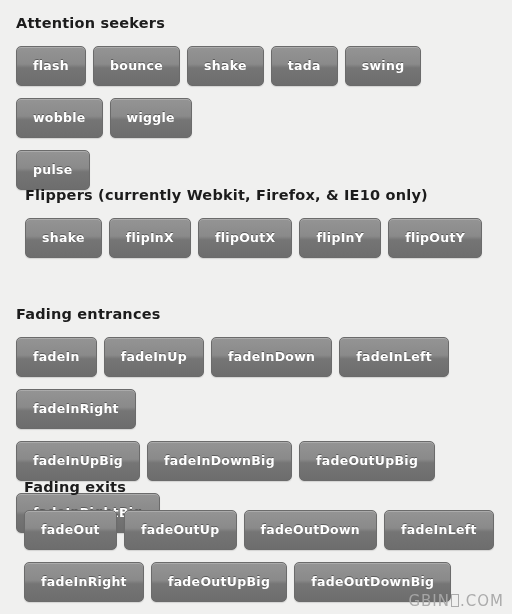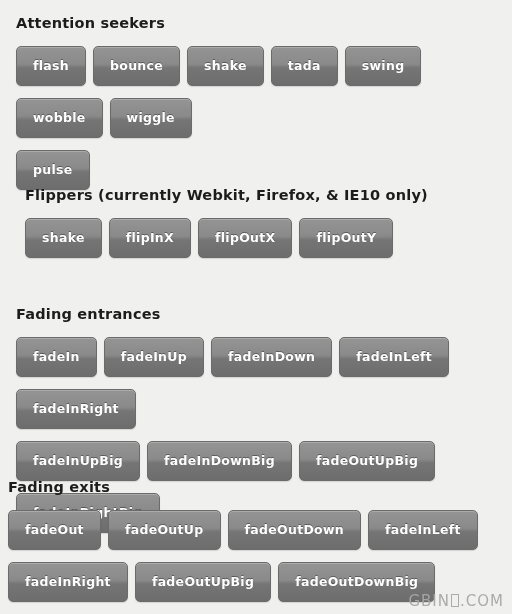--- a/index.html
+++ b/index.html
@@ -68,21 +68,21 @@
     cursor: pointer;
     user-select: none;
   }
 
   .btn:last-child { margin-right: 0; }
 
   
   #sec-attention      { position: absolute; left: 16px; top: 16px;  width: 488px; }
   #sec-flippers       { position: absolute; left: 25px; top: 188px; width: 488px; }
   #sec-fading-in      { position: absolute; left: 16px; top: 307px; width: 488px; }
-  #sec-fading-out     { position: absolute; left: 8px; top: 480px; width: 488px; }
+  #sec-fading-out     { position: absolute; left: 24px; top: 480px; width: 488px; }
 
   .rows { margin-top: 15px; }
 
   .watermark {
     position: absolute;
     right: 8px;
     bottom: 4px;
     font-family: "DejaVu Sans", sans-serif;
     font-size: 15px;
     font-weight: normal;
@@ -124,20 +124,21 @@
       </div>
   </div>
 
   <div class="section" id="sec-flippers">
     <div class="section-title">Flippers (currently Webkit, Firefox, &amp; IE10 only)</div>
     <div class="rows">
         <div class="btn-row">
           <button class="btn">shake</button>
           <button class="btn">flipInX</button>
           <button class="btn">flipOutX</button>
+          <button class="btn">flipInY</button>
           <button class="btn">flipOutY</button>
         </div>
       </div>
   </div>
 
   <div class="section" id="sec-fading-in">
     <div class="section-title">Fading entrances</div>
     <div class="rows">
         <div class="btn-row">
           <button class="btn">fadeIn</button>

